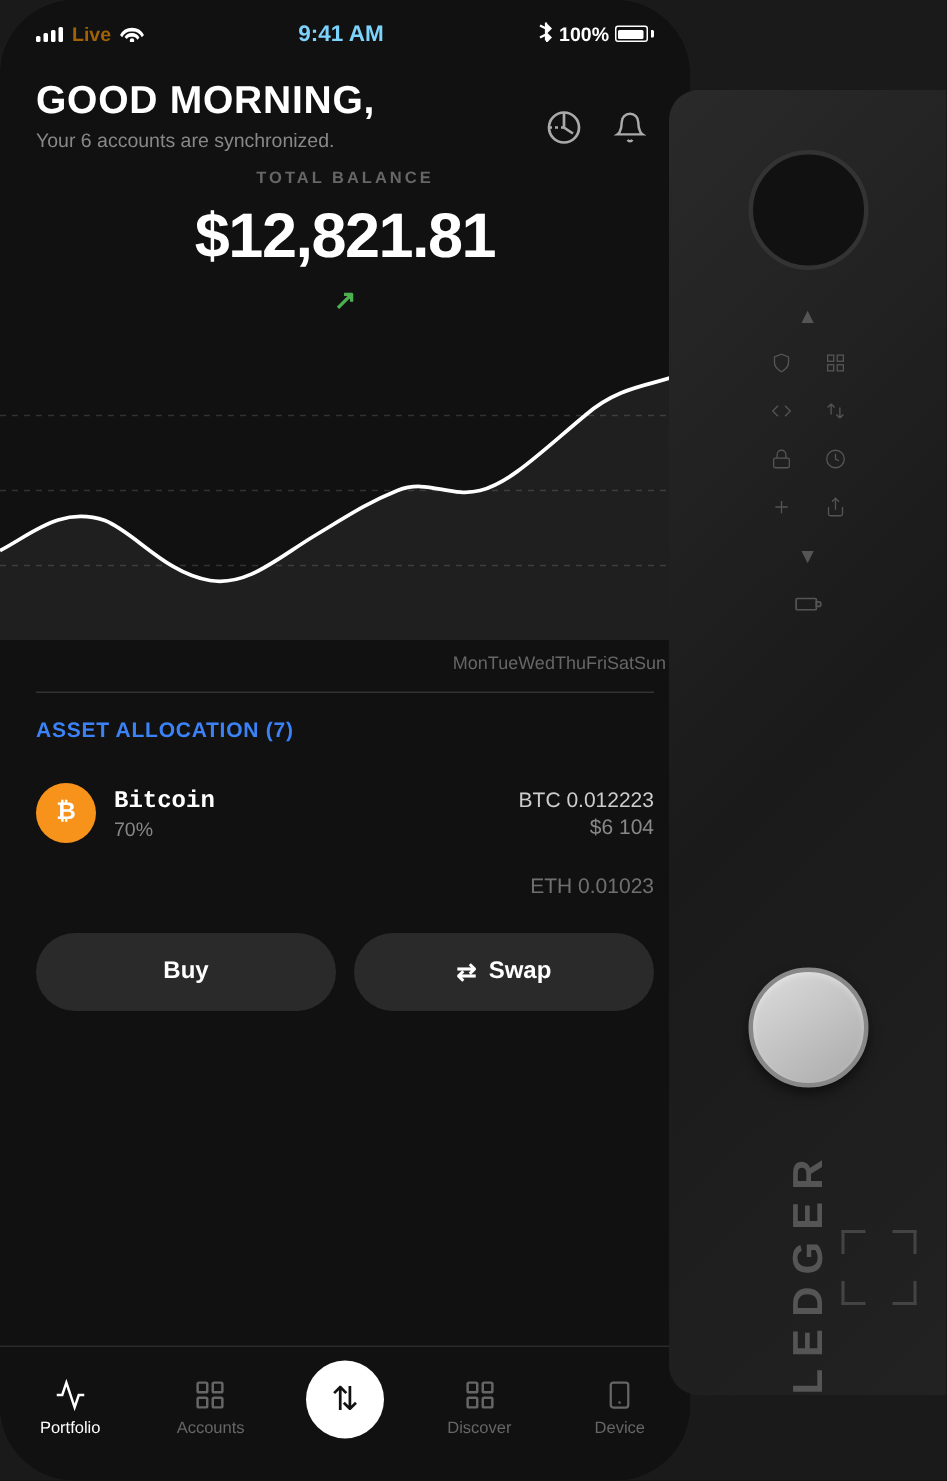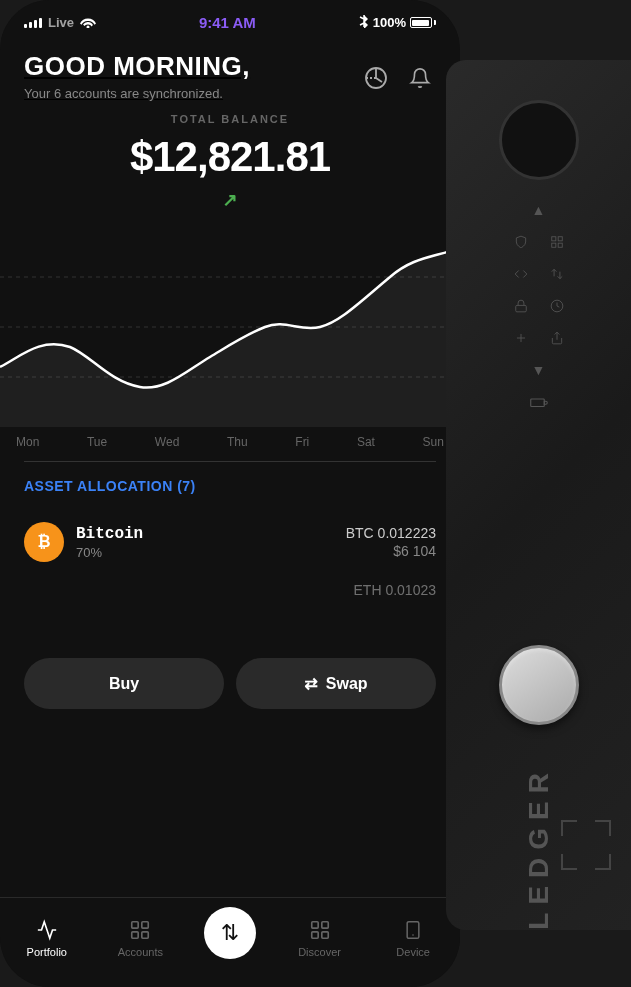--- a/index.html
+++ b/index.html
@@ -33,26 +33,26 @@
       align-items: center;
       padding: 14px 24px 8px;
       background: #111111;
       flex-shrink: 0;
     }
     .status-left {
       display: flex;
       align-items: center;
       gap: 6px;
       font-size: 13px;
-      color: #a3a3a3;
+      color: #a16207;
       font-weight: 600;
     }
     .status-center {
       font-size: 15px;
-      color: #8b5cf6;
+      color: #7dd3fc;
       font-weight: 600;
     }
     .status-right {
       display: flex;
       align-items: center;
       gap: 4px;
       font-size: 13px;
       color: #fff;
       font-weight: 600;
     }
@@ -172,21 +172,21 @@
       overflow: hidden;
     }
     .chart-svg {
       width: 100%;
       height: 100%;
     }
 
     
     .time-labels {
       display: flex;
-      justify-content: space-between;
+      justify-content: flex-end;
       padding: 8px 16px 4px;
     }
     .time-label {
       font-size: 12px;
       color: #666;
       text-align: center;
     }
 
     
     .period-selector {
@@ -291,21 +291,20 @@
       font-size: 16px;
       font-weight: 700;
       cursor: pointer;
       border: none;
       background: #2a2a2a;
       color: #ffffff;
       display: flex;
       align-items: center;
       justify-content: center;
       gap: 8px;
-      margin-top: 36px;
     }
     .cta-btn.buy {
       background: #2a2a2a;
     }
     .cta-btn.swap {
       background: #2a2a2a;
     }
 
     
     .bottom-nav {
@@ -515,21 +514,21 @@
           <div class="battery-fill"></div>
         </div>
         <div class="battery-tip"></div>
       </div>
     </div>
   </div>
 
   <div class="main-content">
 
     <div style="position:relative; padding: 12px 24px 4px;">
-      <div style="display:flex; justify-content:space-between; align-items:center;text-decoration:underline;">
+      <div style="display:flex; justify-content:space-between; align-items:flex-end;">
         <div>
           <div class="greeting">GOOD MORNING,</div>
           <div class="sub-greeting">Your 6 accounts are synchronized.</div>
         </div>
         <div style="display:flex; gap:12px; margin-top:4px;">
           <div class="header-icon-btn">
             <svg width="24" height="24" viewBox="0 0 24 24" fill="none" stroke="#aaa" stroke-width="1.8">
               <circle cx="12" cy="12" r="10"></circle>
               <path d="M12 2v10l6 4"></path>
               <path d="M2 12h10" stroke-dasharray="2,2"></path>

